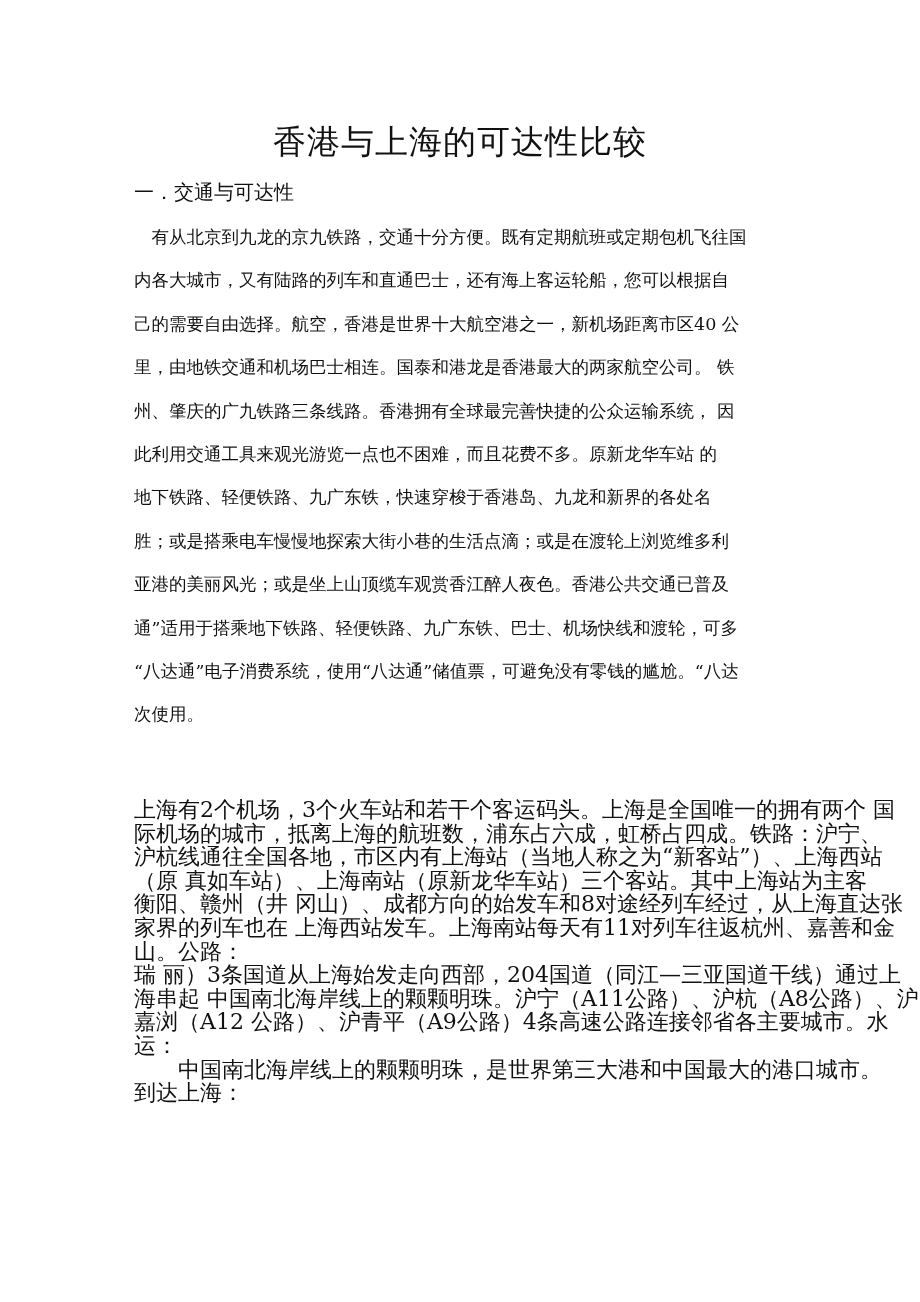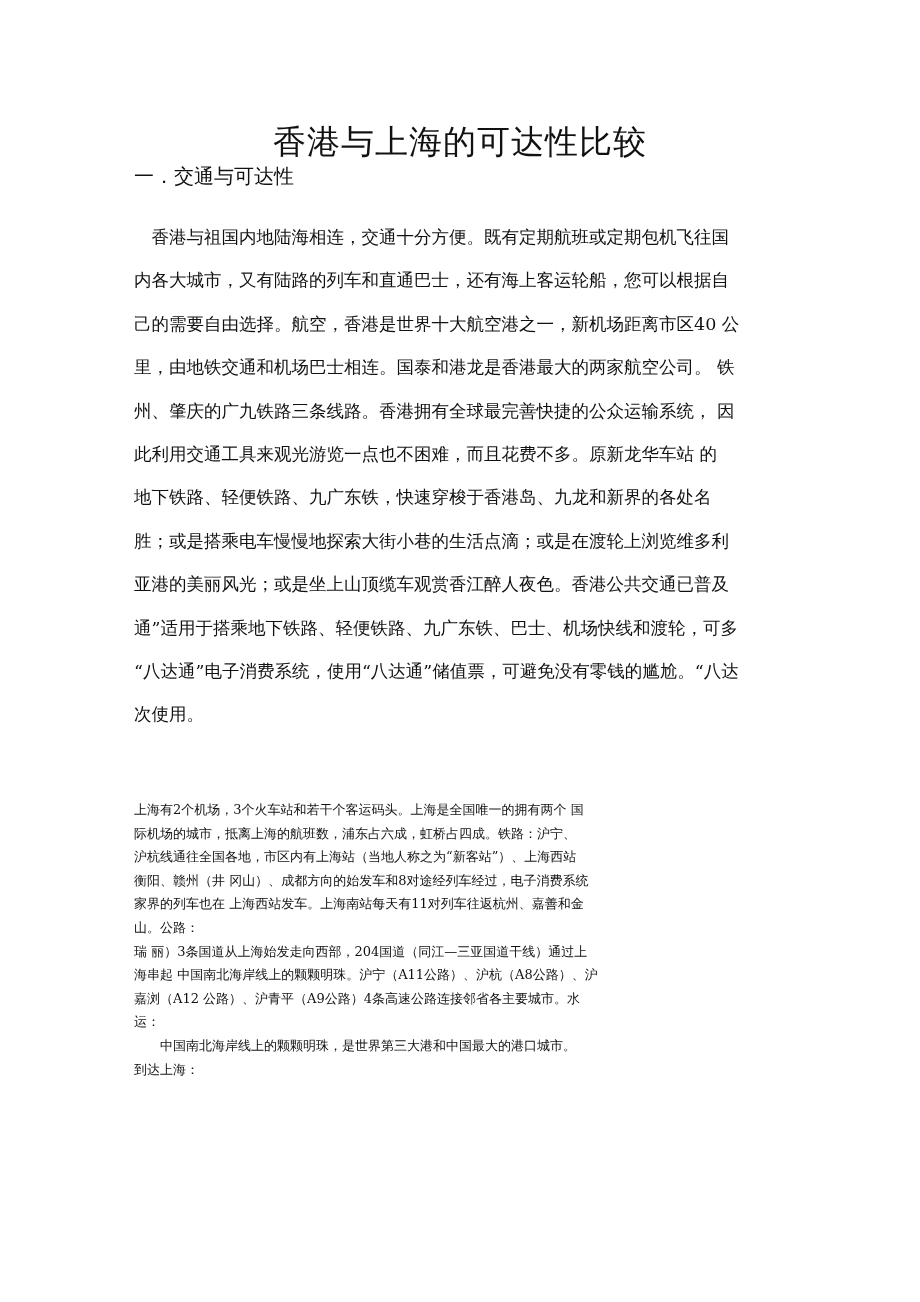--- a/index.html
+++ b/index.html
@@ -1,54 +1,55 @@
 <!DOCTYPE html>
 <html><head>
 <meta charset="utf-8">
 <style>
   html, body { margin: 0; padding: 0; background: #ffffff; }
   body { width: 920px; height: 1302px; position: relative; overflow: hidden;
          font-family: "DejaVu Serif", "Liberation Serif", serif; color: #111; }
   .page { position: absolute; left: 0; top: 0; width: 920px; height: 1302px; background: #fff; }
   .title { position: absolute; left: 0; width: 920px; top: 88px; text-align: center;
            font-size: 33px; font-family: "DejaVu Sans", "Liberation Sans", sans-serif; font-weight: normal; letter-spacing: 1px; margin-top: 32px; }
-  .heading { position: absolute; left: 134px; top: 163px; font-size: 20px;
+  .heading { position: absolute; left: 134px; top: 179px; font-size: 20px;
              font-family: "DejaVu Sans", "Liberation Sans", sans-serif; }
   .para1 { position: absolute; left: 134px; top: 222px; width: 650px; }
   .para1 .line { height: 43.4px; line-height: 30px; font-size: 17.5px; white-space: nowrap; }
   .para2 { position: absolute; left: 134px; top: 798px; width: 650px; }
-  .para2 .line { height: 23.6px; line-height: 23px; font-size: 13px; white-space: nowrap; }
+  .para2 .line { height: 23.6px; line-height: 23px; font-size: 22px; white-space: nowrap; }
 </style>
 </head>
 <body>
 
 <div class="page">
   <div class="title">香港与上海的可达性比较</div>
   <div class="heading">一．交通与可达性</div>
 
   <div class="para1">
-    <div class="line">　香港与祖国内地陆海相连，交通十分方便。既有定期航班或定期包机飞往国</div>
+    <div class="line">　有从北京到九龙的京九铁路，交通十分方便。既有定期航班或定期包机飞往国</div>
     <div class="line">内各大城市，又有陆路的列车和直通巴士，还有海上客运轮船，您可以根据自</div>
     <div class="line">己的需要自由选择。航空，香港是世界十大航空港之一，新机场距离市区40 公</div>
     <div class="line">里，由地铁交通和机场巴士相连。国泰和港龙是香港最大的两家航空公司。 铁</div>
     <div class="line">州、肇庆的广九铁路三条线路。香港拥有全球最完善快捷的公众运输系统， 因</div>
     <div class="line">此利用交通工具来观光游览一点也不困难，而且花费不多。原新龙华车站 的</div>
     <div class="line">地下铁路、轻便铁路、九广东铁，快速穿梭于香港岛、九龙和新界的各处名</div>
     <div class="line">胜；或是搭乘电车慢慢地探索大街小巷的生活点滴；或是在渡轮上浏览维多利</div>
     <div class="line">亚港的美丽风光；或是坐上山顶缆车观赏香江醉人夜色。香港公共交通已普及</div>
     <div class="line">通”适用于搭乘地下铁路、轻便铁路、九广东铁、巴士、机场快线和渡轮，可多</div>
     <div class="line">“八达通”电子消费系统，使用“八达通”储值票，可避免没有零钱的尴尬。“八达</div>
     <div class="line">次使用。</div>
   </div>
 
   <div class="para2">
     <div class="line"> 上海有2个机场，3个火车站和若干个客运码头。上海是全国唯一的拥有两个 国</div>
     <div class="line">际机场的城市，抵离上海的航班数，浦东占六成，虹桥占四成。铁路：沪宁、</div>
     <div class="line">沪杭线通往全国各地，市区内有上海站（当地人称之为“新客站”）、上海西站</div>
-    <div class="line">衡阳、赣州（井 冈山）、成都方向的始发车和8对途经列车经过，电子消费系统</div>
+    <div class="line">（原 真如车站）、上海南站（原新龙华车站）三个客站。其中上海站为主客</div>
+    <div class="line">衡阳、赣州（井 冈山）、成都方向的始发车和8对途经列车经过，从上海直达张</div>
     <div class="line">家界的列车也在 上海西站发车。上海南站每天有11对列车往返杭州、嘉善和金</div>
     <div class="line">山。公路：</div>
     <div class="line">瑞 丽）3条国道从上海始发走向西部，204国道（同江—三亚国道干线）通过上</div>
     <div class="line">海串起 中国南北海岸线上的颗颗明珠。沪宁（A11公路）、沪杭（A8公路）、沪</div>
     <div class="line">嘉浏（A12 公路）、沪青平（A9公路）4条高速公路连接邻省各主要城市。水</div>
     <div class="line">运：</div>
     <div class="line">　　中国南北海岸线上的颗颗明珠，是世界第三大港和中国最大的港口城市。</div>
     <div class="line">到达上海：</div>
   </div>
 </div>

